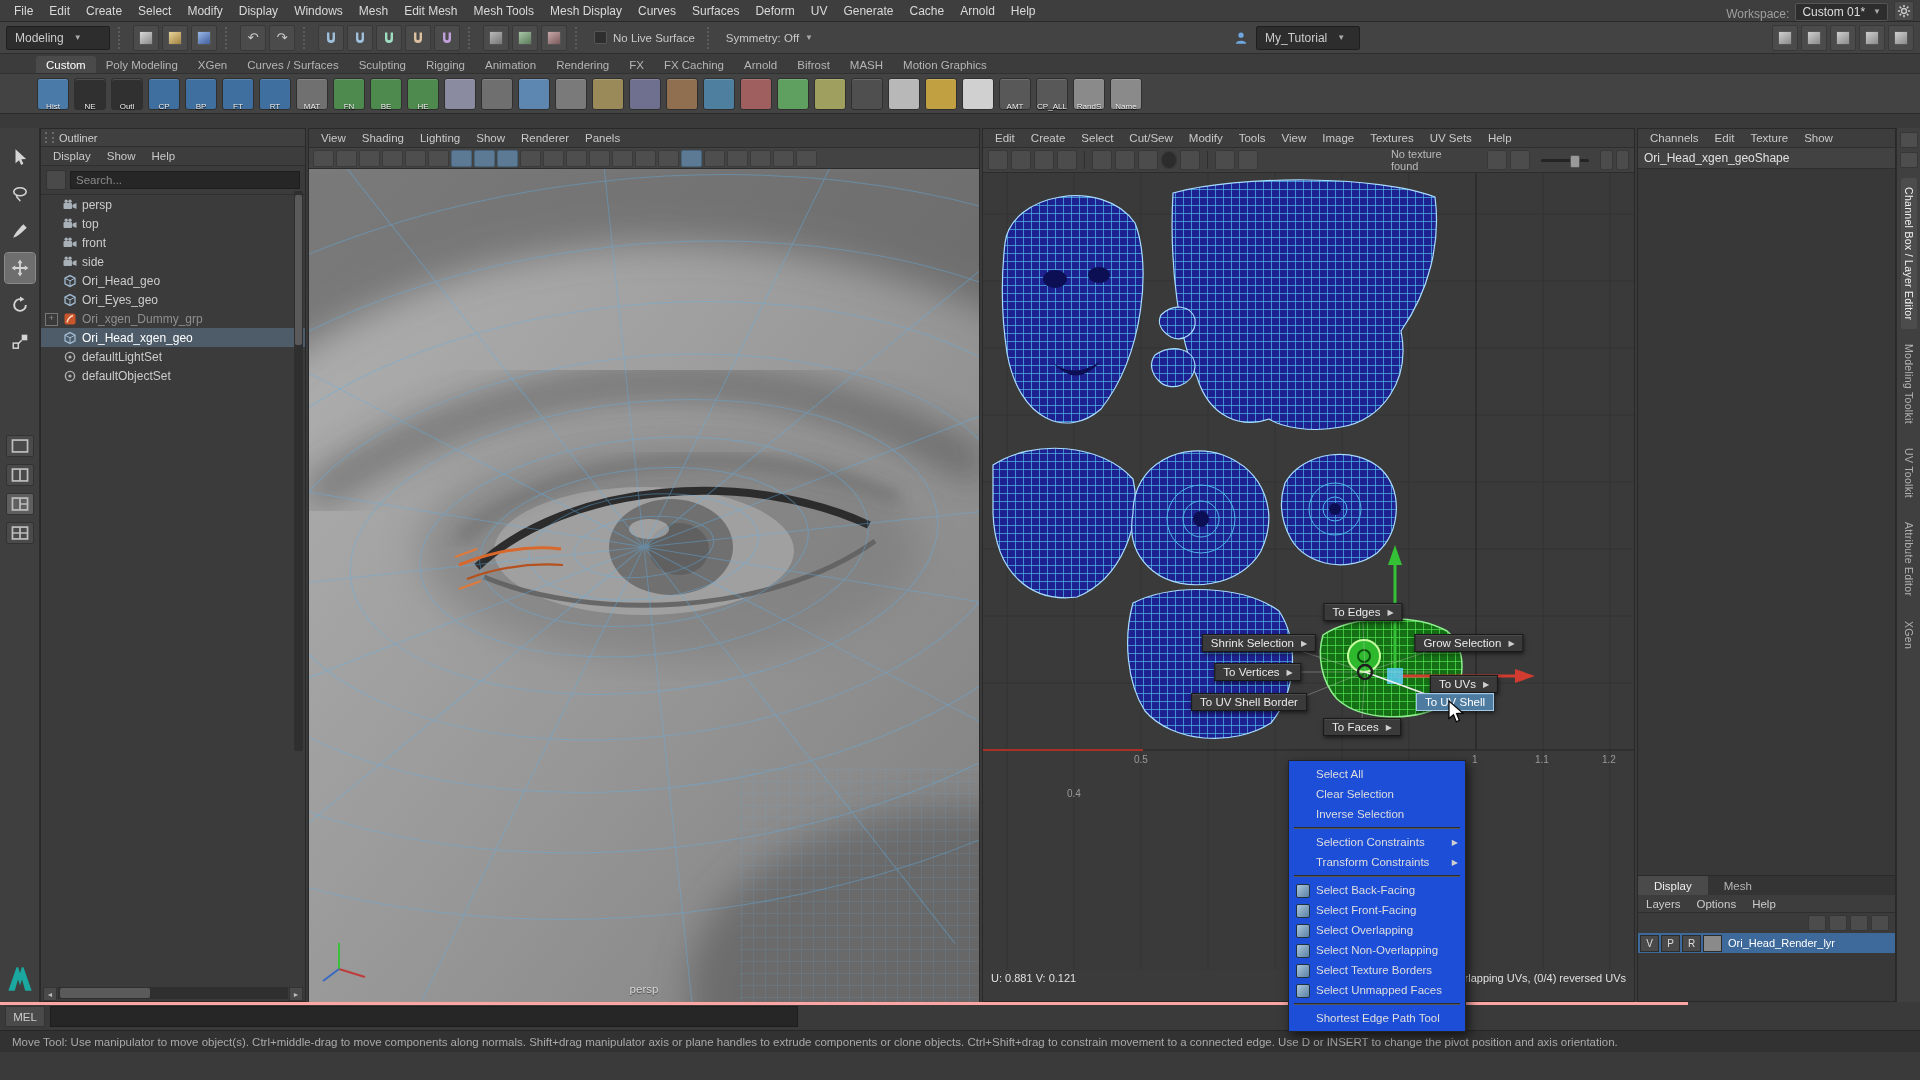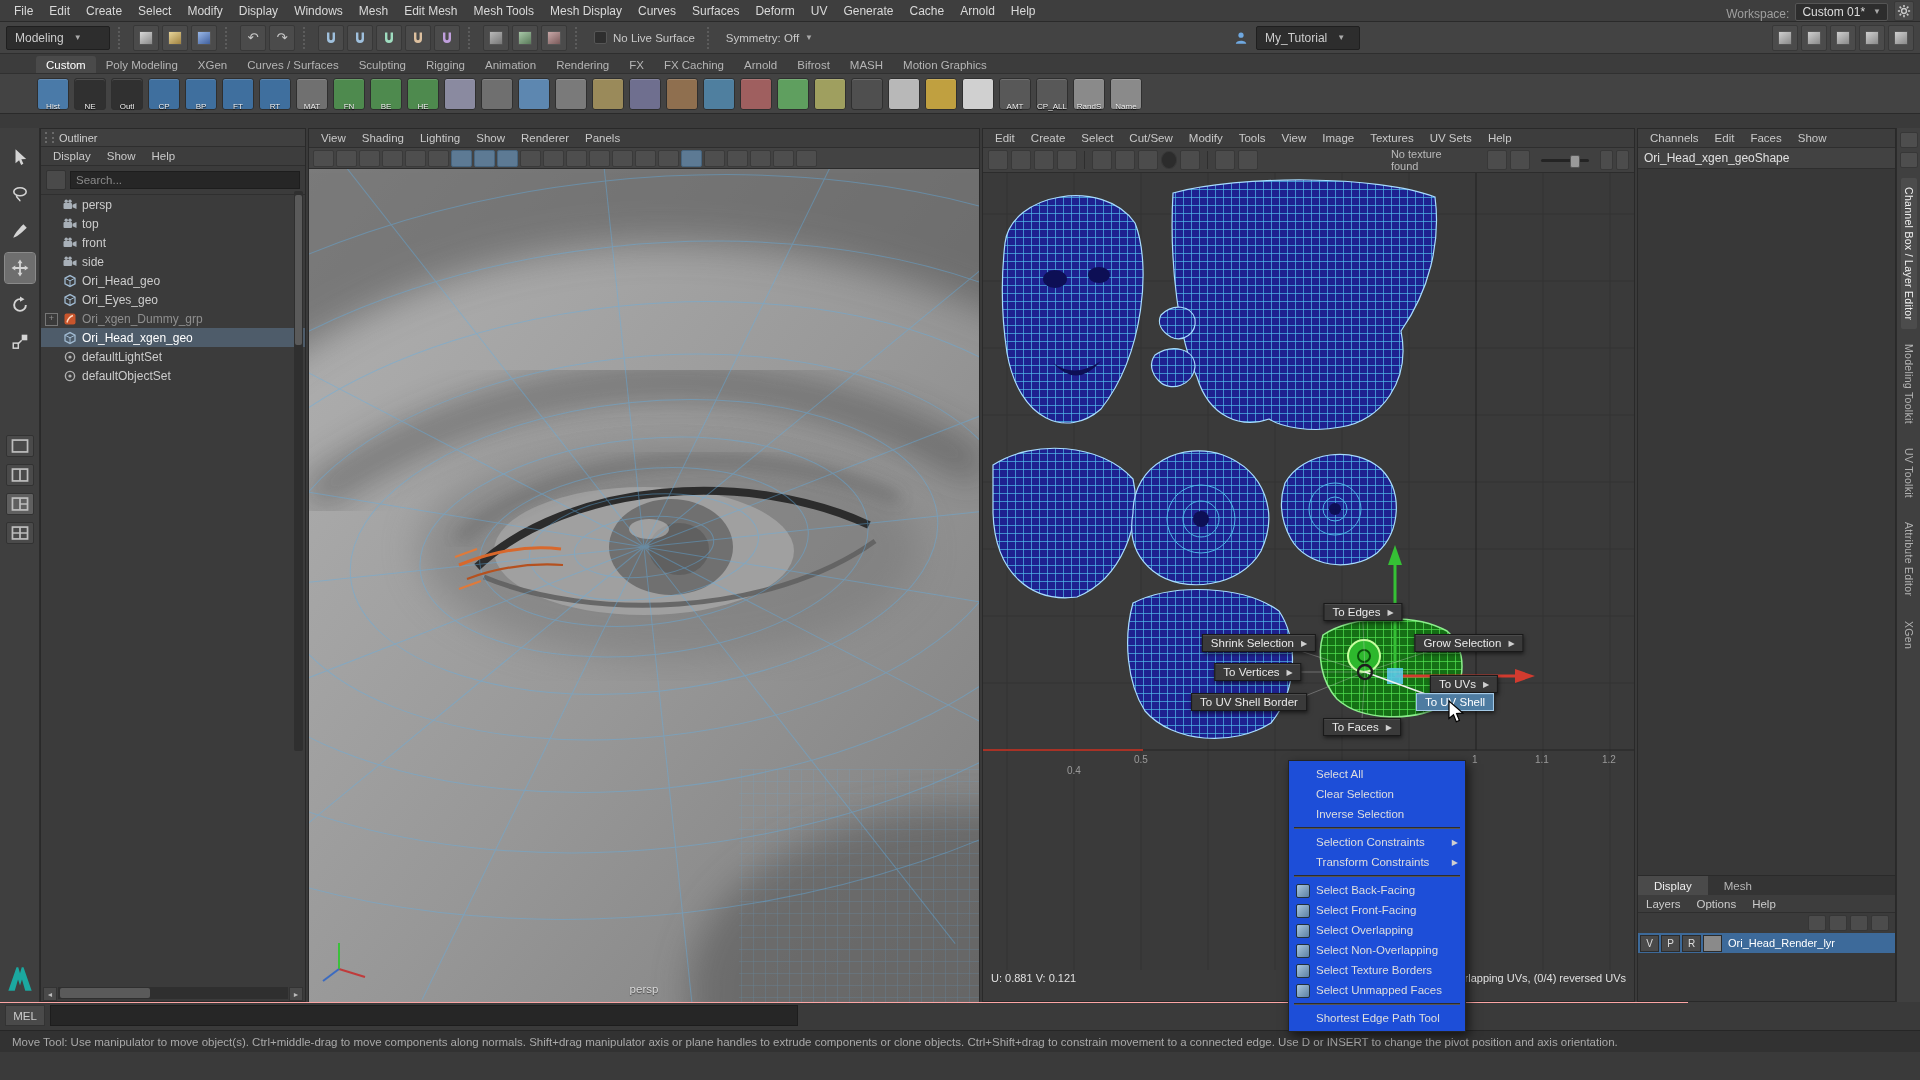--- a/index.html
+++ b/index.html
@@ -135,21 +135,21 @@
 
   
   #right-strip{left:1896px;top:128px;width:24px;height:874px;background:#404040;border-left:1px solid #2b2b2b;
                position:absolute;display:flex;flex-direction:column;align-items:center;padding-top:4px;box-sizing:border-box;}
   .strip-ic{width:16px;height:14px;background:#4e4e4e;border:1px solid #373737;border-radius:2px;margin-bottom:4px;}
   .strip-tab{writing-mode:vertical-rl;font-size:10.5px;color:#b2b2b2;padding:9px 2px;margin-top:6px;letter-spacing:.3px;}
   .strip-tab.active{color:#f0f0f0;background:#4c4c4c;border-radius:2px;}
 
   
   #command-line{position:absolute;left:0;top:1002px;width:1688px;height:26px;background:#3a3a3a;
-                border-top:1px solid #fca5a5;display:flex;align-items:center;gap:5px;padding:0 5px;box-sizing:border-box;}
+                border-top:3px solid #fca5a5;display:flex;align-items:center;gap:5px;padding:0 5px;box-sizing:border-box;}
   #mel-label{width:38px;height:19px;background:#4a4a4a;border:1px solid #333;display:flex;align-items:center;
              justify-content:center;font-size:11.5px;color:#ccc;}
   #mel-input{width:742px;height:17px;background:#262626;border:1px solid #1d1d1d;outline:none;color:#ddd;
              font-family:"Liberation Mono","DejaVu Sans Mono",monospace;font-size:11px;}
   #cmd-status{flex:1;height:17px;background:#2f2f2f;border:1px solid #262626;color:#b8b8b8;font-size:11.5px;
               display:flex;align-items:center;padding:0 8px;}
   #help-line{position:absolute;left:0;top:1030px;width:1920px;height:22px;background:#323232;border-top:1px solid #262626;
              display:flex;align-items:center;padding:0 12px;box-sizing:border-box;color:#a9a9a9;font-size:11.5px;white-space:nowrap;overflow:hidden;}
 
   
@@ -849,37 +849,37 @@
         <g>
           <line x1="412" y1="503" x2="532" y2="503" stroke="#d23b2f" stroke-width="3"></line>
           <polygon points="532,496 552,503 532,510" fill="#d23b2f"></polygon>
           <line x1="412" y1="503" x2="412" y2="392" stroke="#35c135" stroke-width="3"></line>
           <polygon points="405,392 412,372 419,392" fill="#35c135"></polygon>
           <rect x="404" y="495" width="16" height="16" fill="#58c8e8" opacity="0.9"></rect>
           <circle cx="381" cy="483" r="16" fill="#2db82d" stroke="#c8ff9f" stroke-width="2"></circle>
           <circle cx="381" cy="483" r="6" fill="none" stroke="#0a500a" stroke-width="2"></circle>
         </g>
       </svg>
-      <span class="ruler-label" style="left:84px;top:592px">0.4</span>
+      <span class="ruler-label" style="left:84px;top:615px">0.4</span>
       <span class="ruler-label" style="left:151px;top:581px">0.5</span>
       <span class="ruler-label" style="left:489px;top:581px">1</span>
       <span class="ruler-label" style="left:552px;top:581px">1.1</span>
       <span class="ruler-label" style="left:619px;top:581px">1.2</span>
     </div>
     <div id="uv-footer">
       <span>U: 0.881 V: 0.121</span>
       <span>verlapping UVs, (0/4) reversed UVs</span>
     </div>
   </div>
 
   <div id="right-panel" class="panel">
     <div class="menu-row">
       <span class="m">Channels</span>
       <span class="m">Edit</span>
-      <span class="m">Faces</span>
+      <span class="m">Texture</span>
       <span class="m">Show</span>
     </div>
     <div id="cb-title">
         <span>Ori_Head_xgen_geoShape</span>
       </div>
     <div id="cb-empty"></div>
     <div class="le-tabs">
       <span class="le-tab active">Display</span>
       <span class="le-tab">Mesh</span>
     </div>

